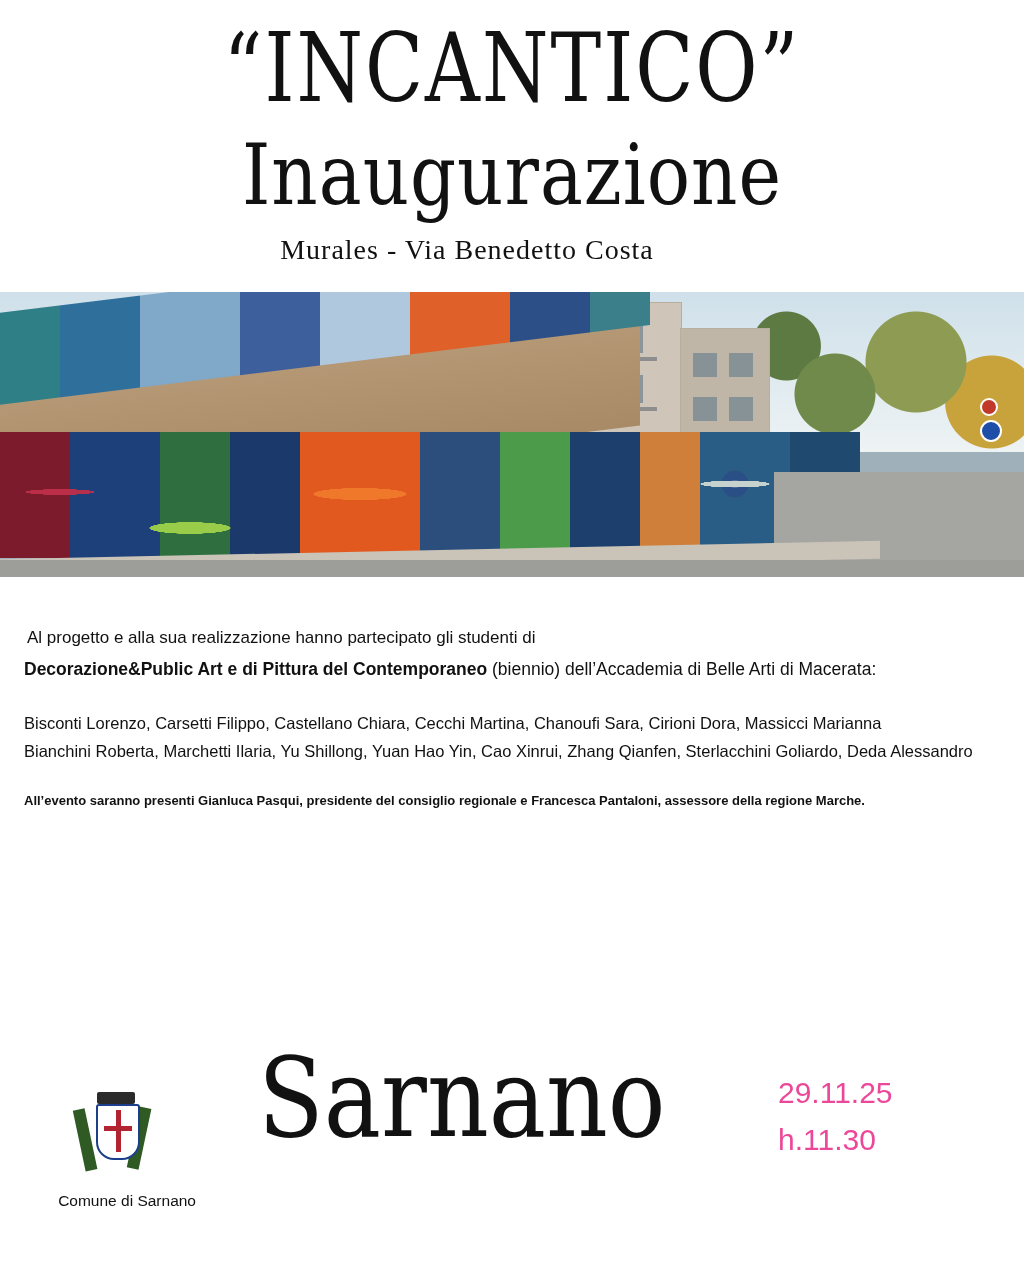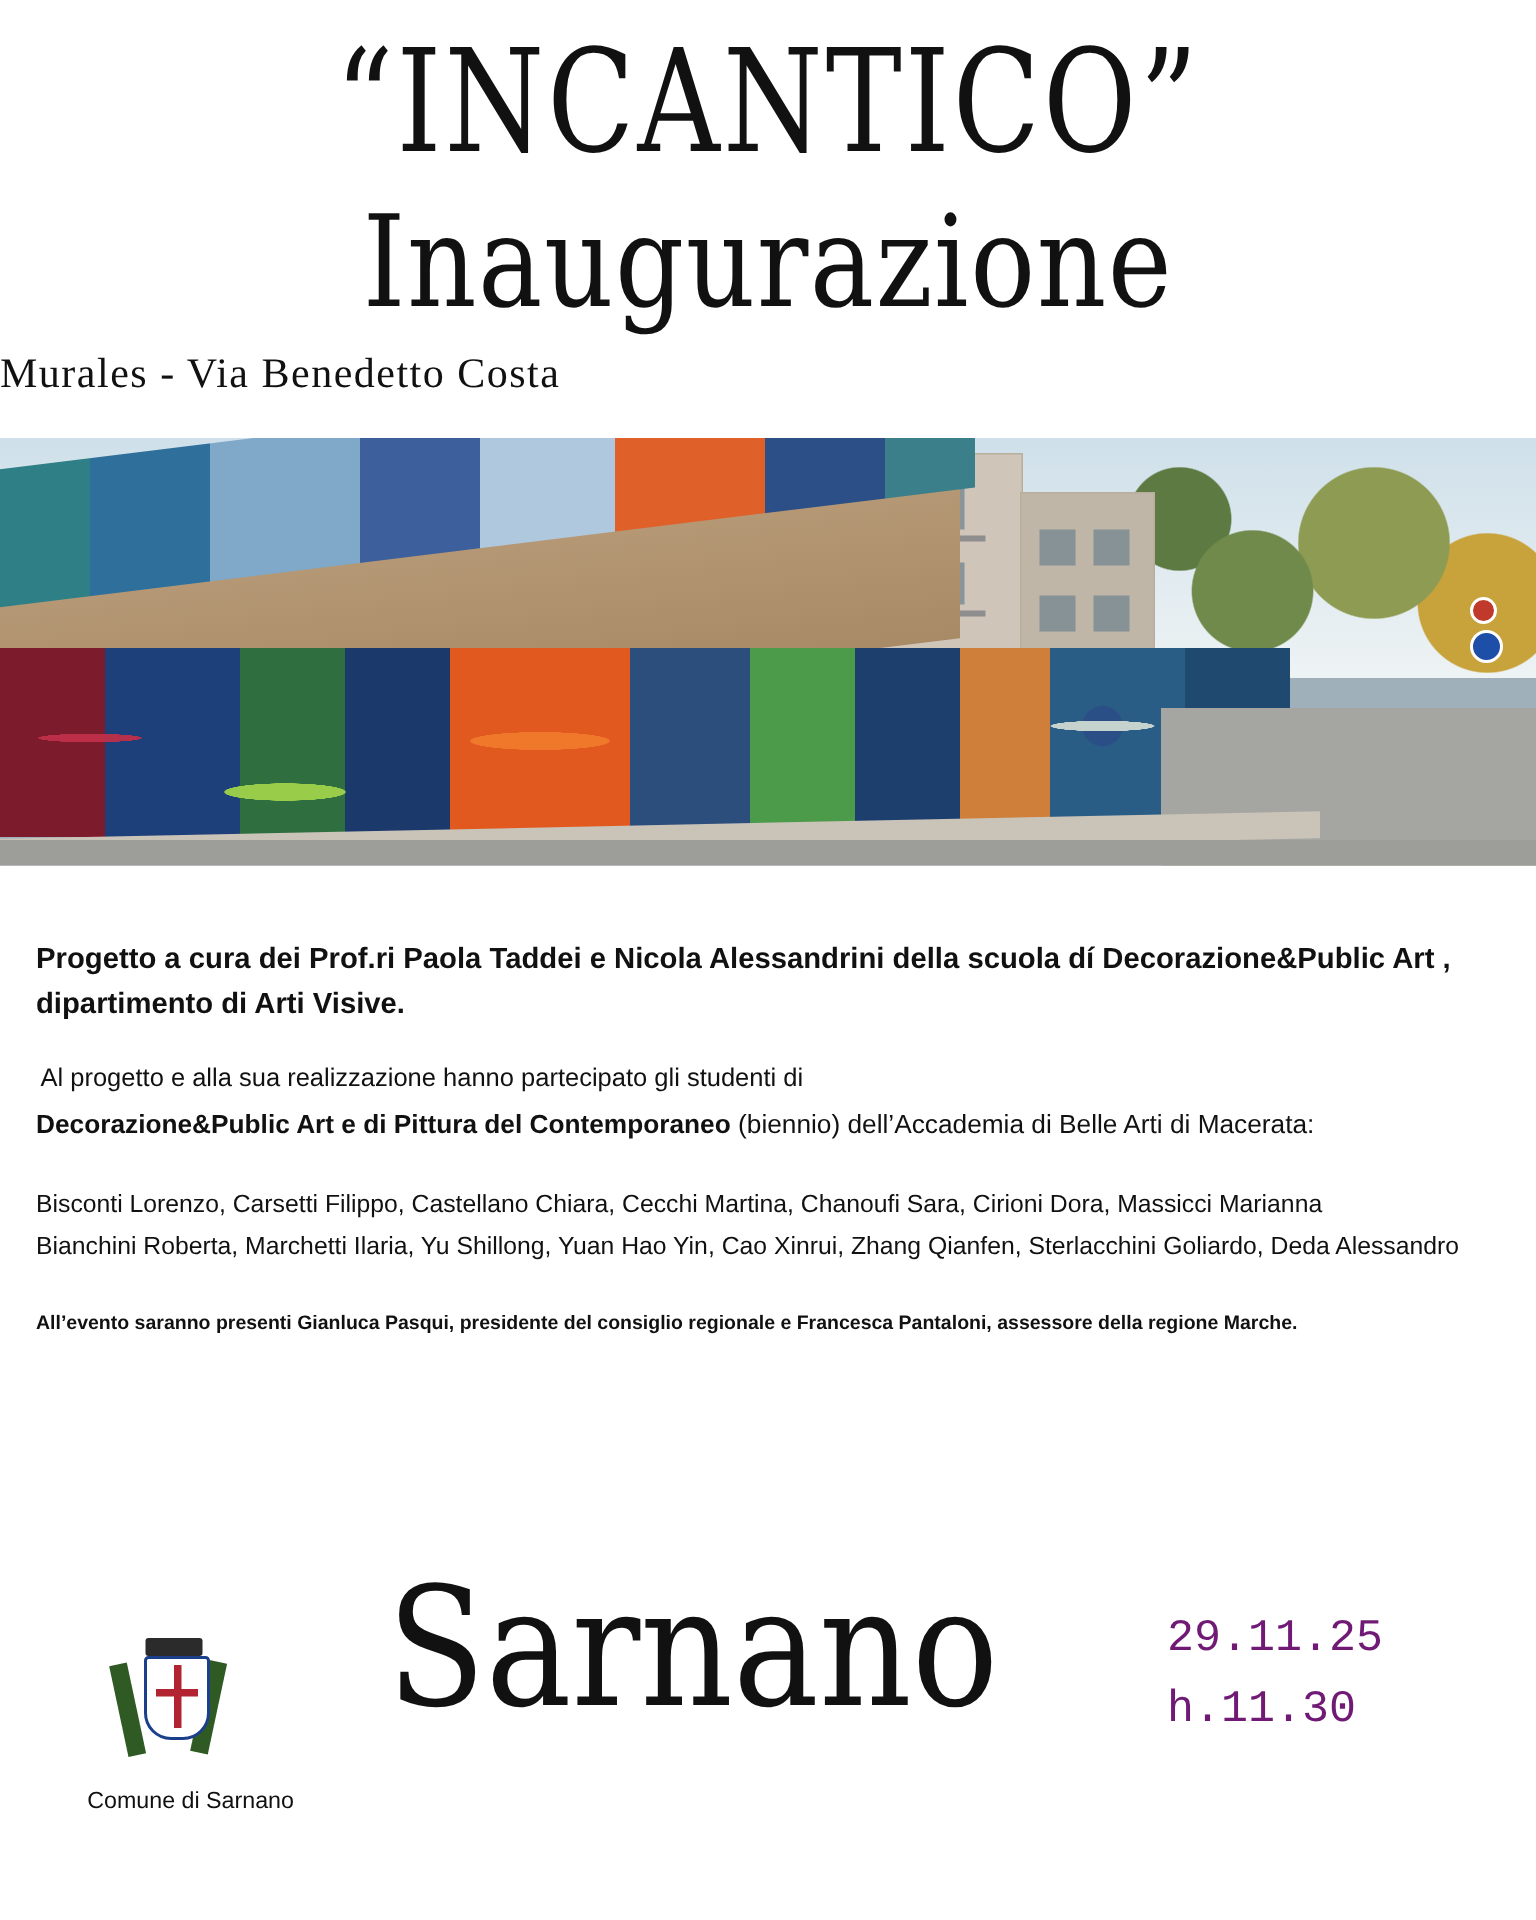--- a/index.html
+++ b/index.html
@@ -49,21 +49,21 @@
     transform: scaleY(1.18);
     transform-origin: center top;
     letter-spacing: 1px;
   }
   .title-place {
     font-family: "Liberation Serif", serif;
     font-size: 28px;
     letter-spacing: 1px;
     margin: 30px 0 0 0;
     padding-right: 90px;
-    text-align: left;
+    text-align: center;
     color: #111;
   }
 
   
   .photo {
     position: relative;
     width: 1024px;
     height: 285px;
     margin-top: 26px;
     overflow: hidden;
@@ -206,24 +206,24 @@
     font-size: 96px;
     letter-spacing: 0px;
     color: #111;
     transform: scaleY(1.15);
     transform-origin: left top;
   }
   .when {
     position: absolute;
     left: 778px;
     top: 58px;
-    font-family: Liberation Mono, monospace;
+    font-family: Liberation Sans, sans-serif;
     font-size: 30px;
     line-height: 1.55;
-    color: #701a75;
+    color: #ec4899;
   }
   .crest-wrap {
     position: absolute;
     left: 36px;
     top: 80px;
     width: 160px;
     text-align: right;
   }
   .crest {
     width: 74px;
@@ -311,21 +311,20 @@
     <div class="mural-upper"></div>
     <div class="mural-lower"></div>
     <div class="road2"></div>
     <div class="curb"></div>
     <div class="road"></div>
     <div class="sign-stop"></div>
     <div class="sign-round"></div>
   </div>
 
   <div class="body-text">
-    <p class="p-bold">Progetto a cura dei Prof.ri  Paola Taddei e Nicola Alessandrini della scuola dí Decorazione&amp;Public Art , dipartimento di Arti Visive.</p>
 
     <p class="p-norm">Al progetto e alla sua realizzazione  hanno partecipato gli studenti di</p>
     <p class="p-mixed"><b>Decorazione&amp;Public Art e di Pittura del Contemporaneo</b><span> (biennio) dell’Accademia di Belle Arti di Macerata:</span></p>
 
     <p class="p-students">
       <span>Bisconti Lorenzo, Carsetti Filippo, Castellano Chiara, Cecchi Martina, Chanoufi Sara, Cirioni Dora, Massicci Marianna</span><br>
       <span>Bianchini Roberta, Marchetti Ilaria, Yu Shillong, Yuan Hao Yin, Cao Xinrui, Zhang Qianfen, Sterlacchini Goliardo, Deda Alessandro</span>
     </p>
 
     <p class="p-guests">All’evento saranno presenti Gianluca Pasqui, presidente del consiglio regionale e Francesca Pantaloni, assessore della  regione Marche.</p>

